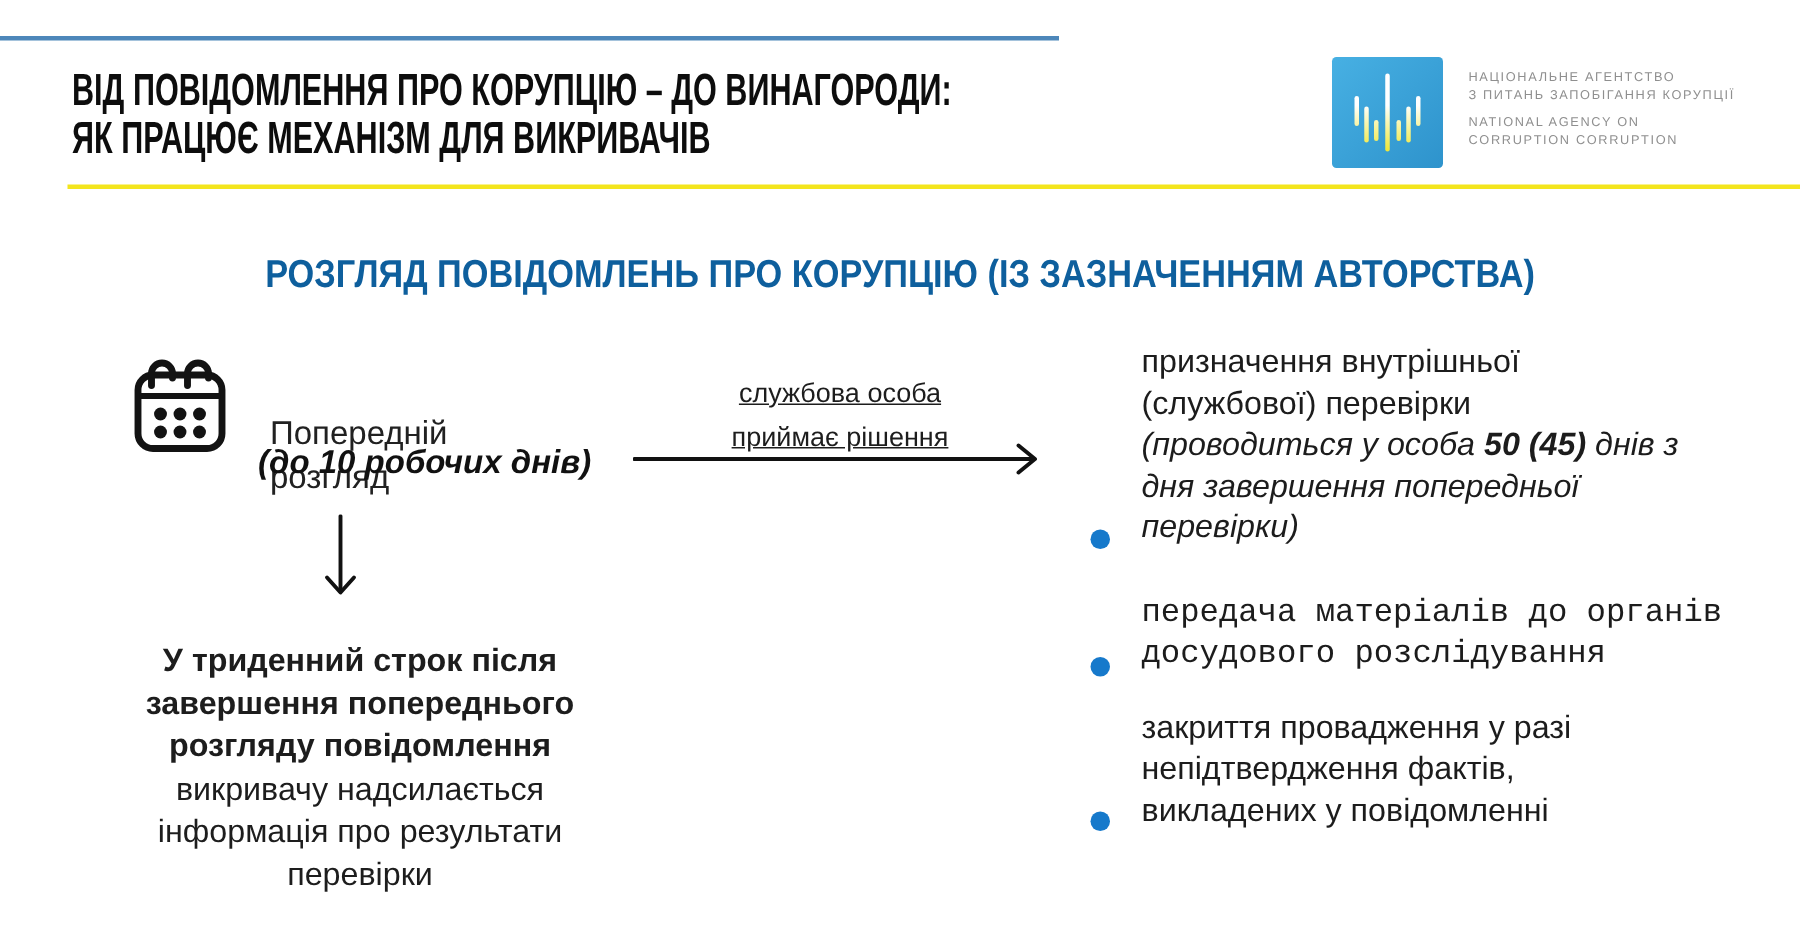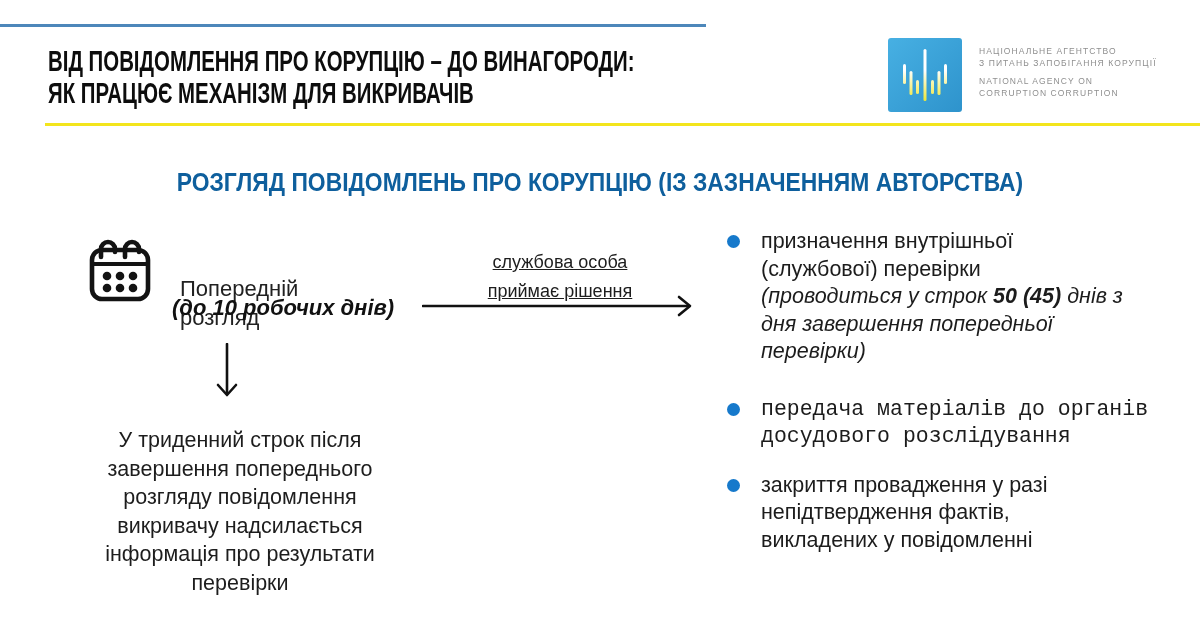--- a/index.html
+++ b/index.html
@@ -43,31 +43,31 @@
   }
   .step-deadline{
     position:absolute;left:172px;top:295px;font-size:22px;font-weight:700;font-style:italic;
     color:#111;white-space:pre-line;
   }
   .arrow-down{position:absolute;left:213px;top:343px;}
   .down-note{
     position:absolute;left:66px;top:426px;width:348px;text-align:center;
     font-size:21.5px;line-height:28.5px;color:#1d1d1d;
   }
-  .note-bold{display:block;white-space:pre-line;font-weight:400;}
+  .note-bold{display:block;white-space:pre-line;font-weight:700;}
   .note-reg{display:block;white-space:pre-line;}
   
   .decision-label{
     position:absolute;left:428px;top:248px;width:264px;text-align:center;
     font-size:18px;line-height:29px;color:#1d1d1d;white-space:pre-line;text-decoration:underline;
   }
   .arrow-right{position:absolute;left:422px;top:295px;}
   
   .outcomes{position:absolute;left:727px;top:228px;width:440px;}
-  .outcome{display:flex;align-items:flex-start;}
+  .outcome{display:flex;align-items:flex-end;}
   .outcome.m1{margin-bottom:30px;}
   .outcome.m2{margin-bottom:21px;font-family:Liberation Mono, monospace;}
   .dot{
     flex:0 0 13px;width:13px;height:13px;border-radius:50%;background:#1679cb;
     margin-top:7px;margin-right:21px;
   }
   .outcome-text{font-size:21.5px;line-height:27.5px;color:#1c1c1c;}
   .o-main{display:block;white-space:pre-line;}
   .o-note{display:block;font-style:italic;}
   .o-note span{white-space:pre-line;}
@@ -158,21 +158,21 @@
     </svg>
   </div>
 
   <div class="outcomes">
 
     <div class="outcome m1">
       <span class="dot"></span>
       <div class="outcome-text">
           <span class="o-main">призначення внутрішньої
 (службової) перевірки</span>
-          <span class="o-note"><span>(проводиться у строк </span><span class="o-note-bold">50 (45)</span><span> днів з
+          <span class="o-note"><span>(проводиться у особа </span><span class="o-note-bold">50 (45)</span><span> днів з
 дня завершення попередньої
 перевірки)</span></span>
         </div>
     </div>
 
     <div class="outcome m2">
       <span class="dot"></span>
       <div class="outcome-text">
           <span class="o-main">передача матеріалів до органів
 досудового розслідування</span>

